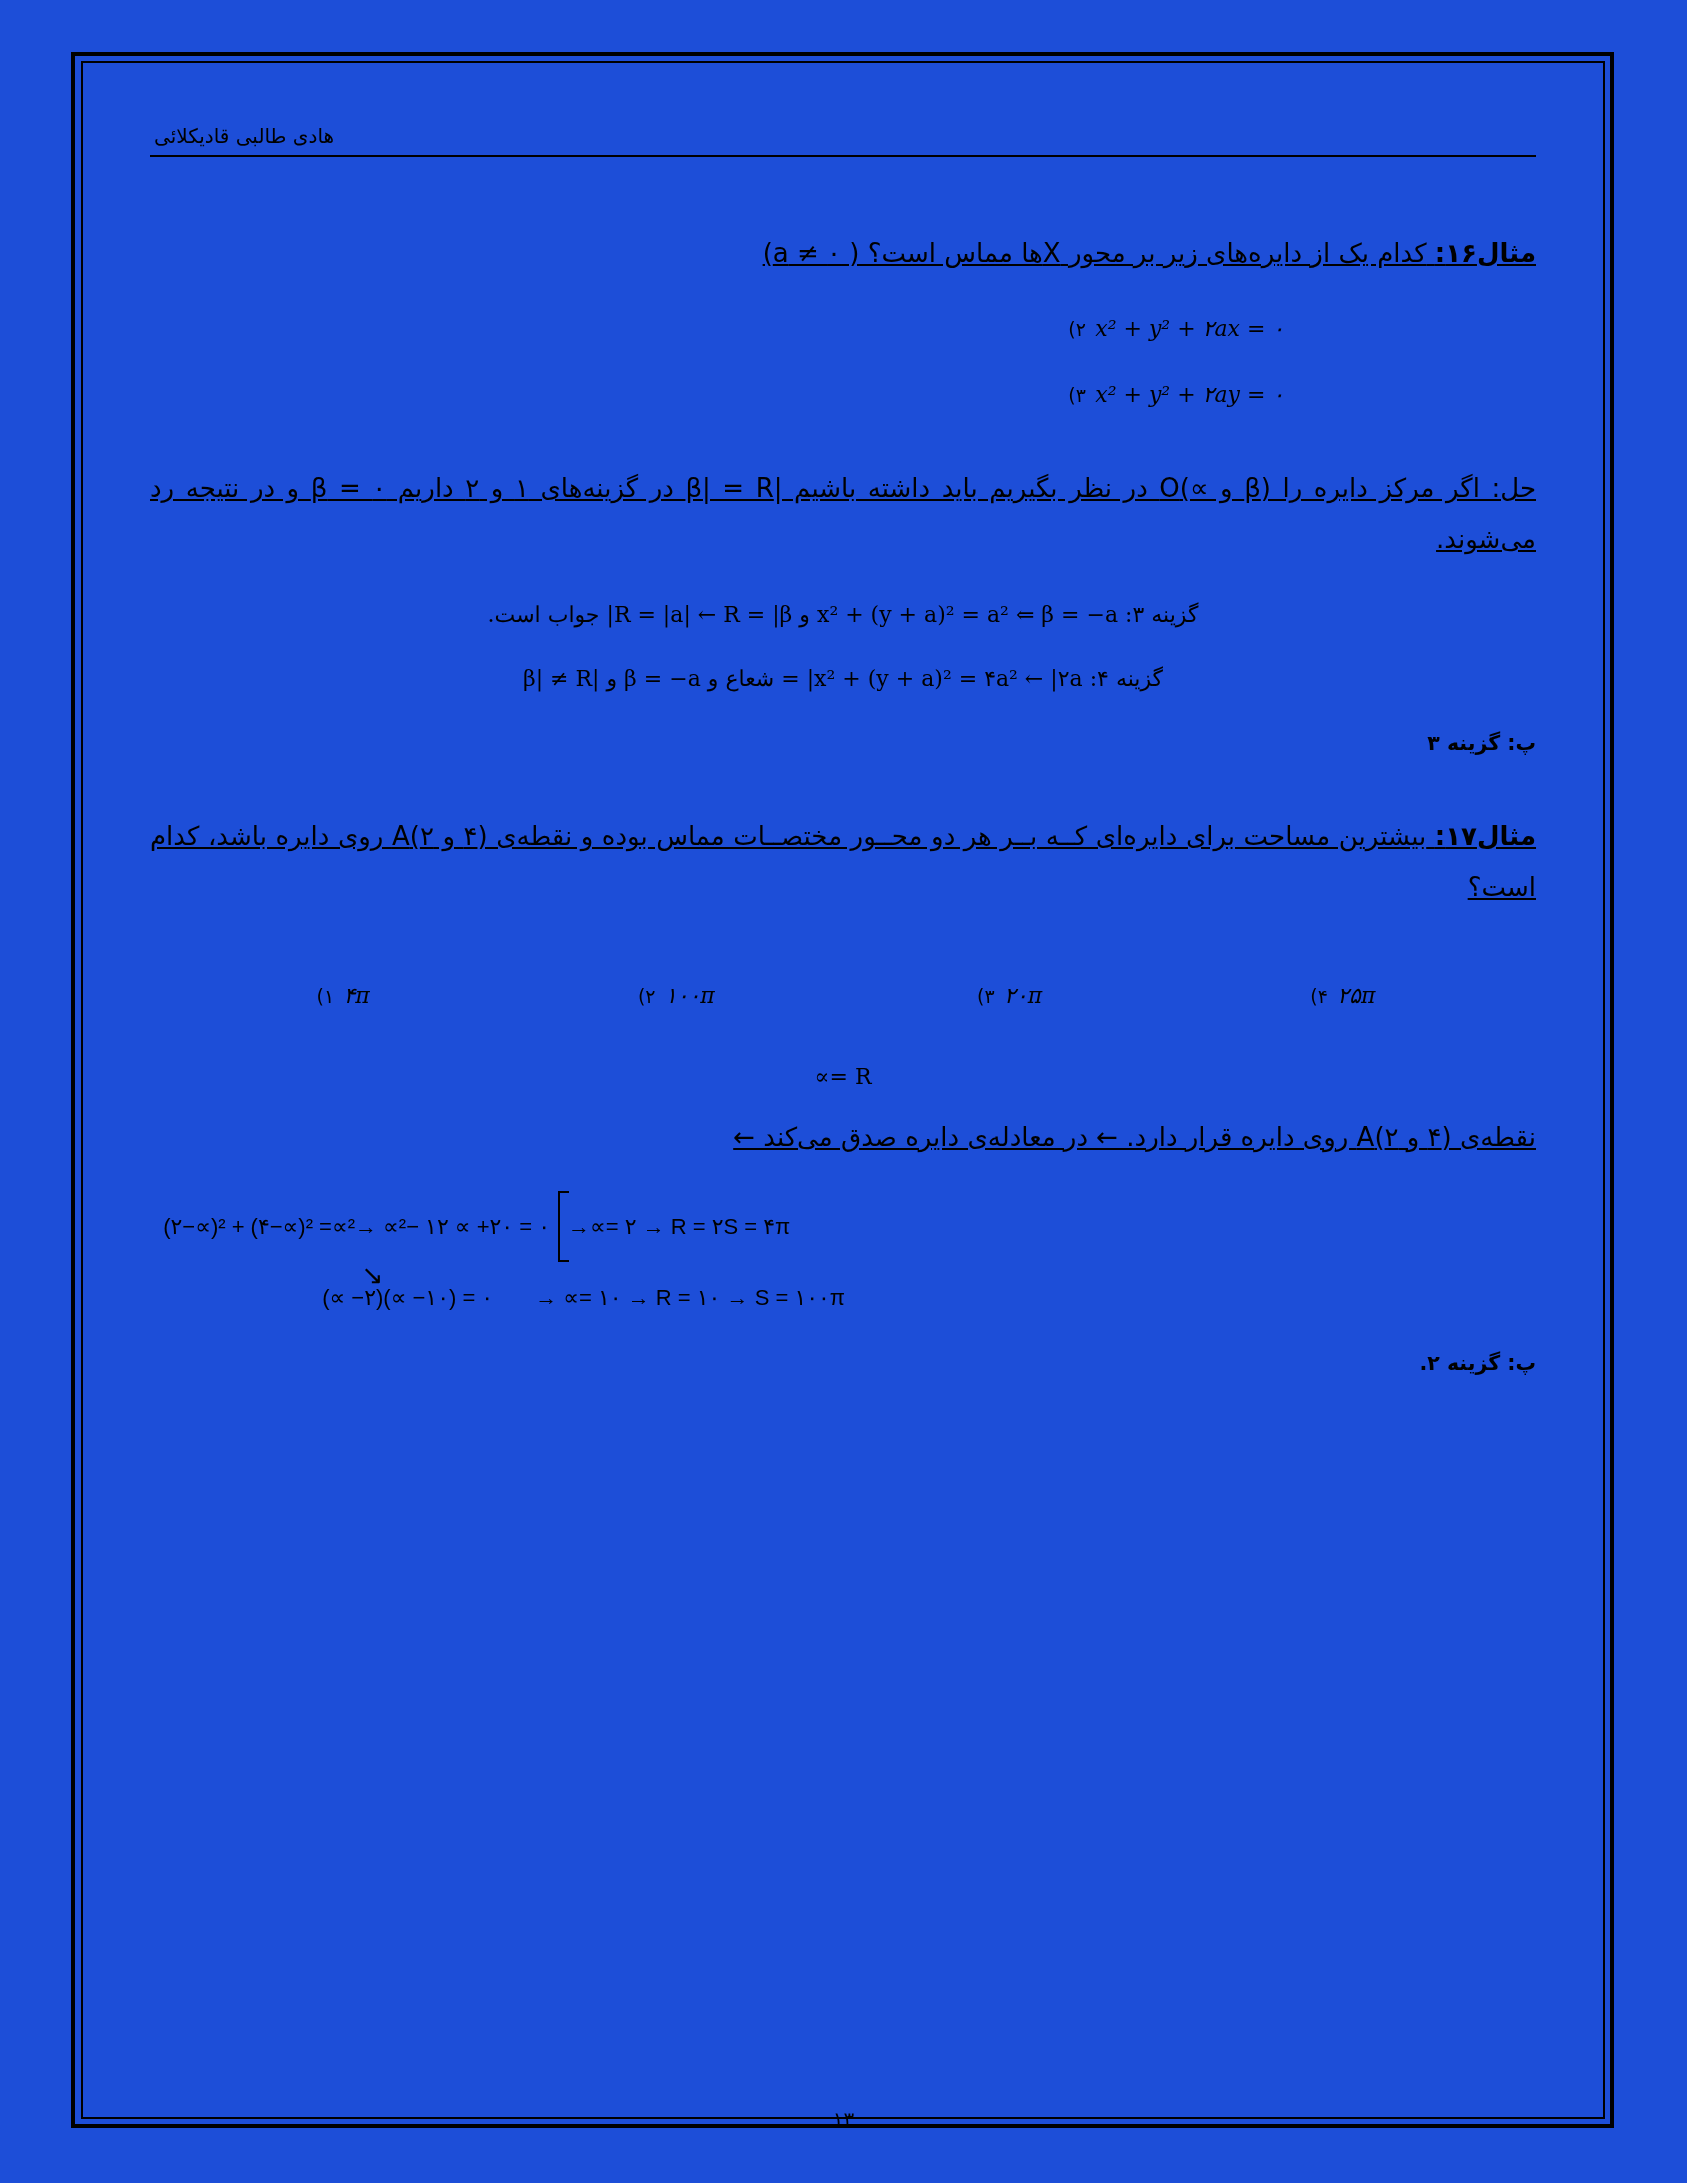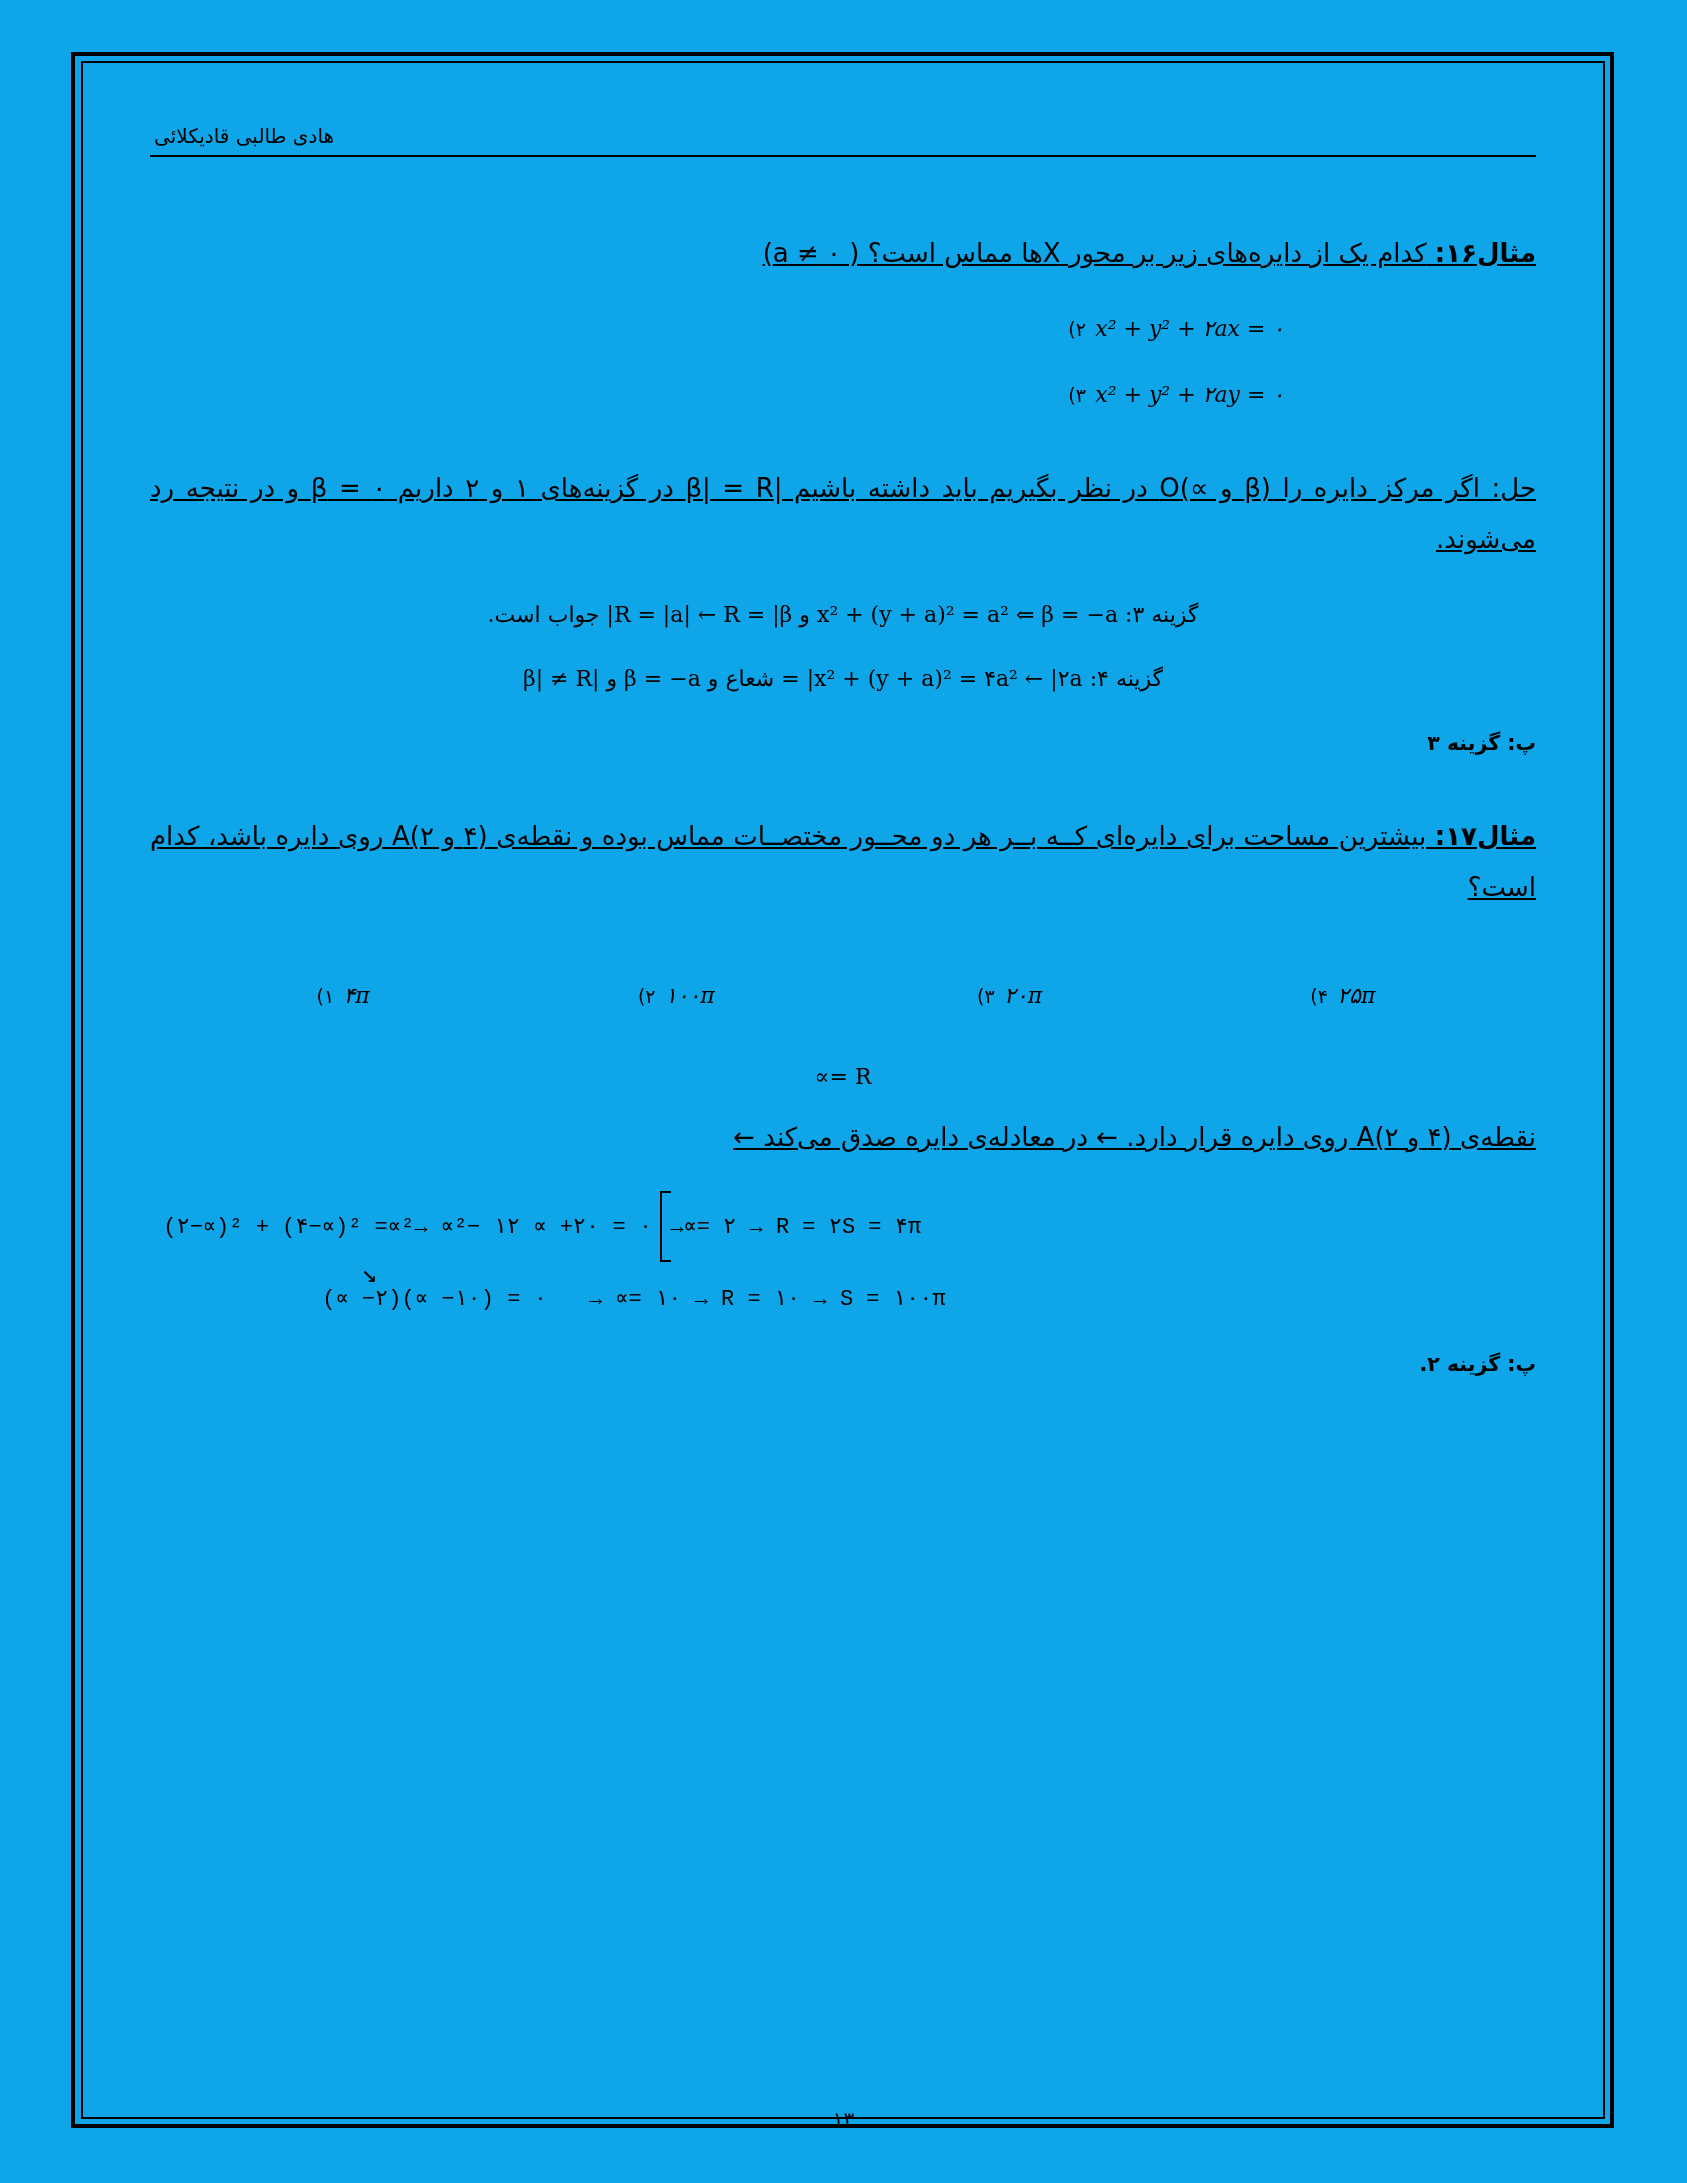--- a/index.html
+++ b/index.html
@@ -5,21 +5,21 @@
 <style>
   html, body {
     margin: 0;
     padding: 0;
     background: #ffffff;
   }
   .page {
     width: 1687px;
     height: 2183px;
     position: relative;
-    background: #0ea5e9;
+    background: #1d4ed8;
     font-family: "DejaVu Sans", "Liberation Sans", sans-serif;
     box-sizing: border-box;
     overflow: hidden;
     padding-left: 20px;
   }
 
   
   .frame-outer {
     position: absolute;
     left: 71px;
@@ -154,21 +154,21 @@
     font-weight: bold;
     margin: 0 0 22.5px 0;
   }
 
   
   .system {
     position: relative;
     direction: ltr;
     margin: 29px 0 6.6px 0;
     padding: 0 13.2px;
-    font-family: Liberation Mono, monospace;
+    font-family: Liberation Sans, sans-serif;
     font-size: 22px;
   }
   .system-row {
     display: flex;
     align-items: center;
     justify-content: flex-start;
     white-space: nowrap;
     margin-bottom: 4px;
   }
   .system-row .left-expr { text-align: left; }

